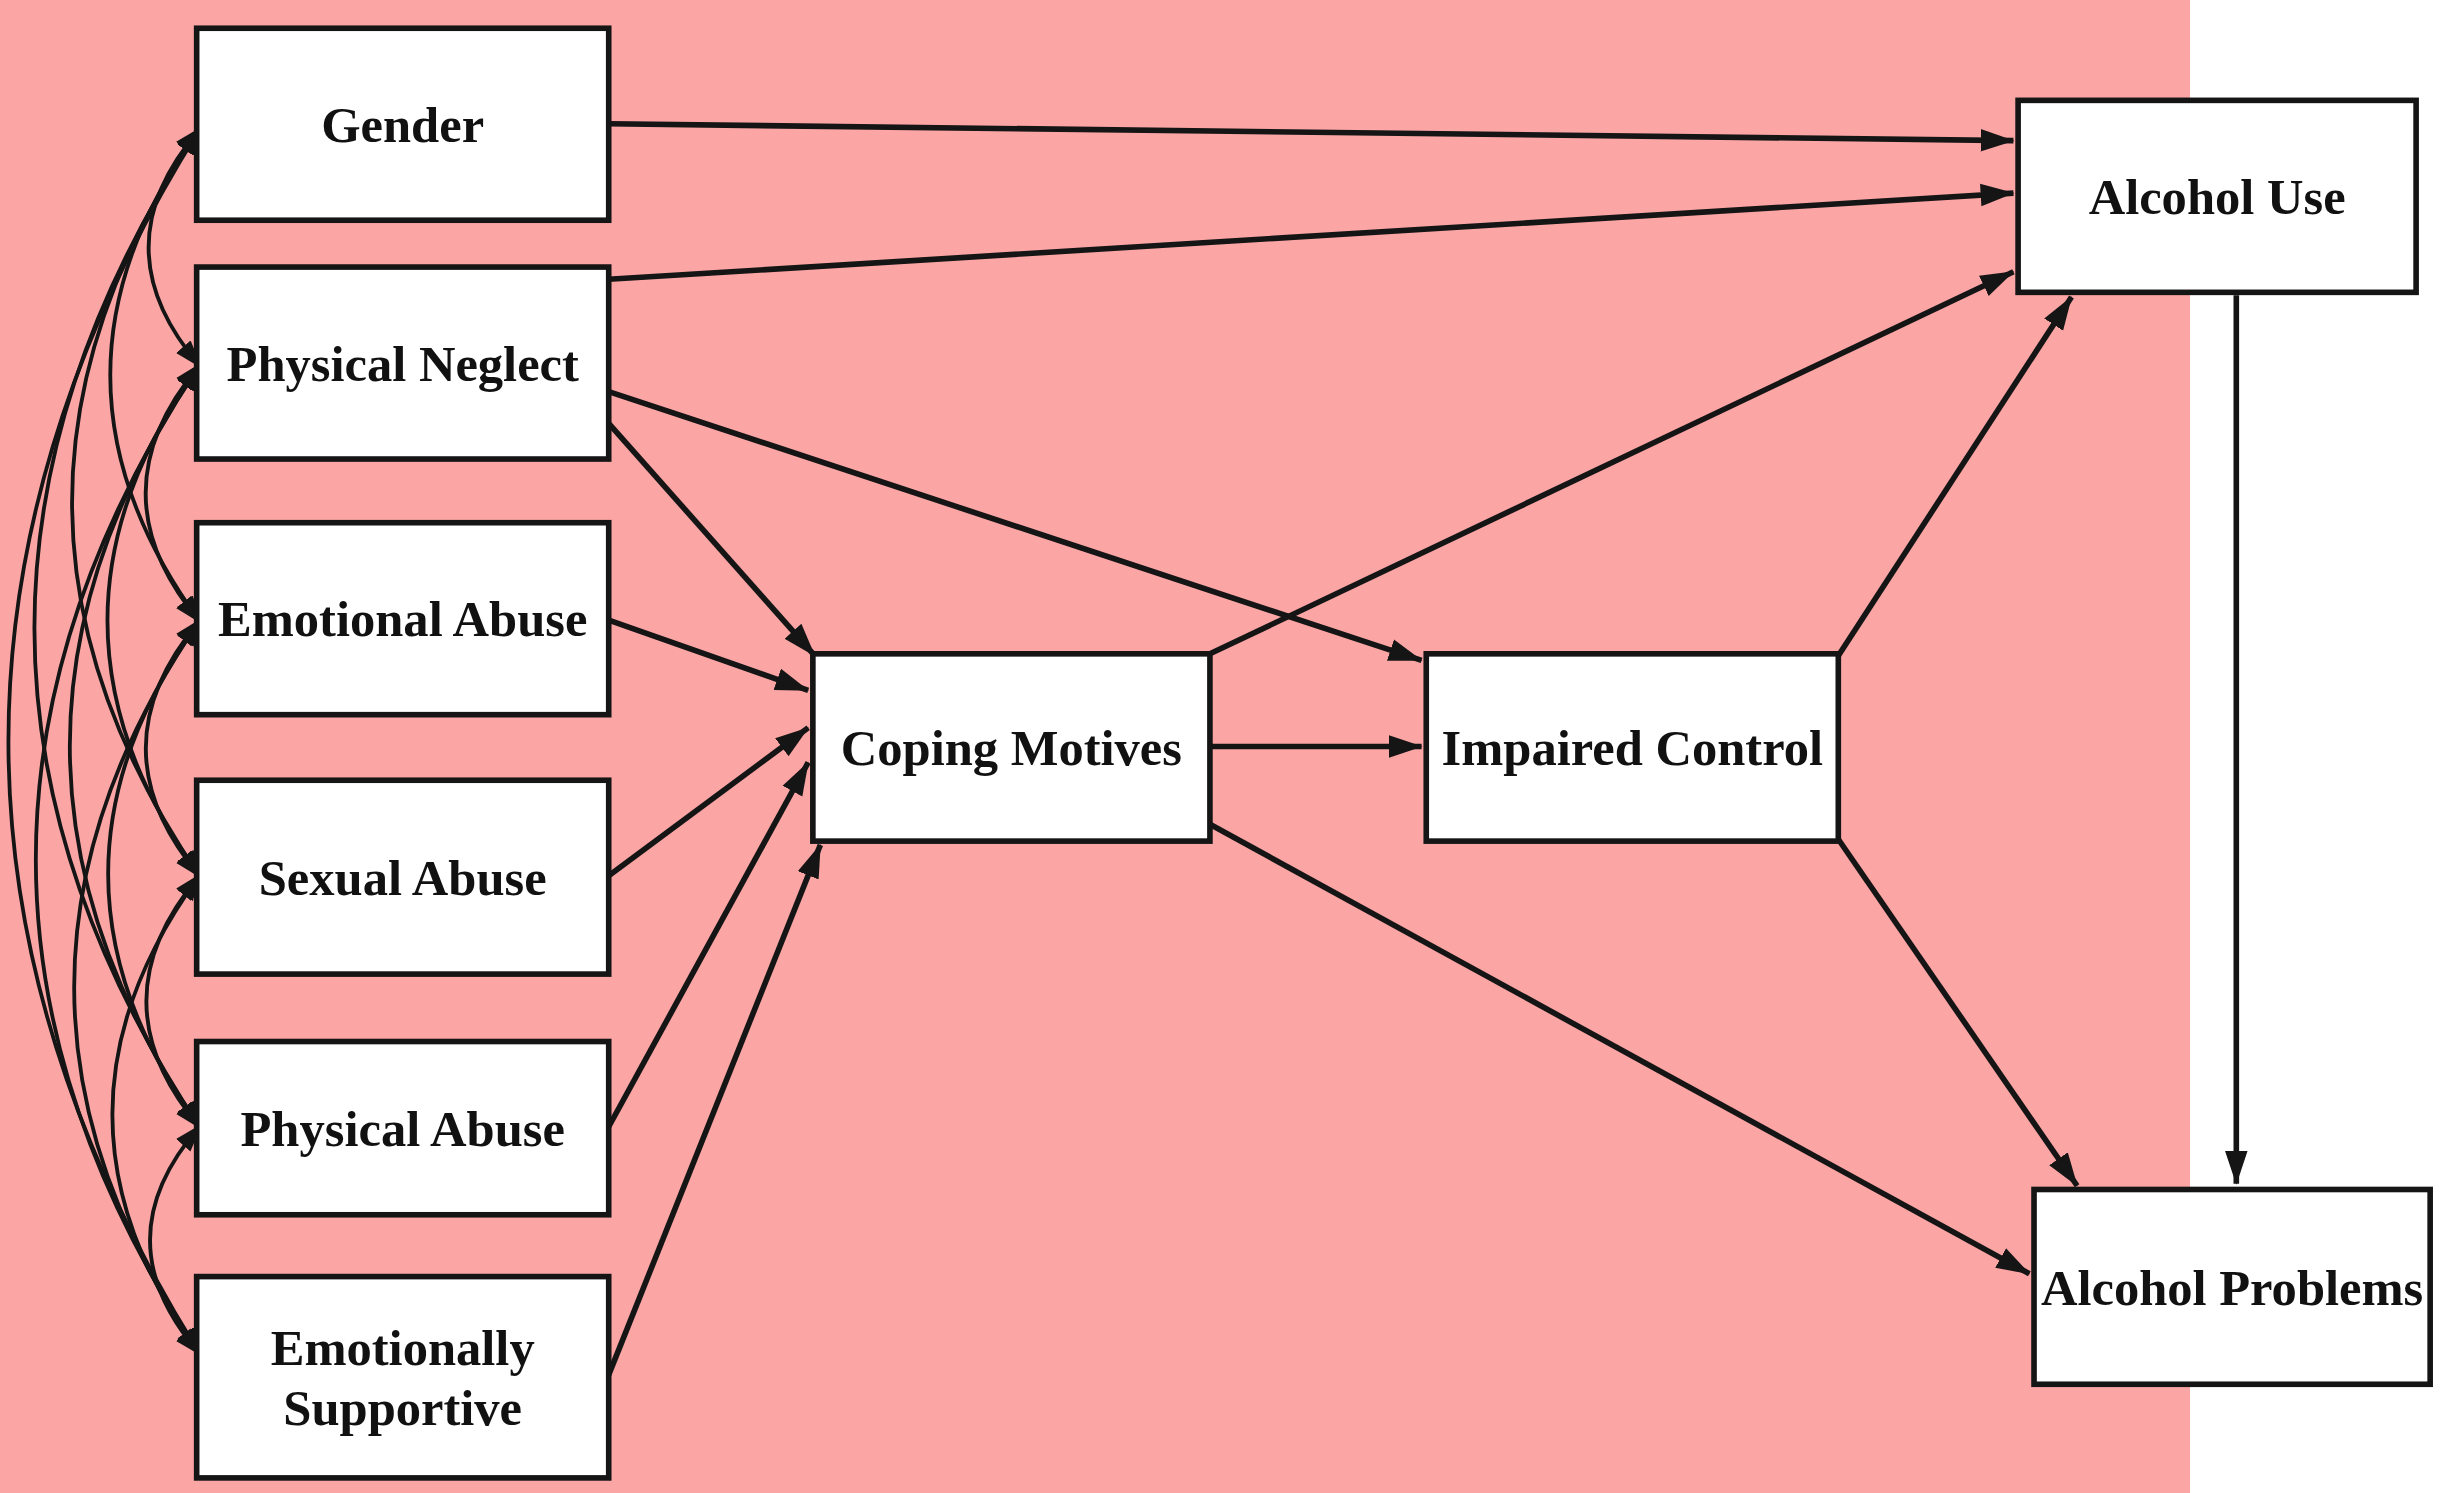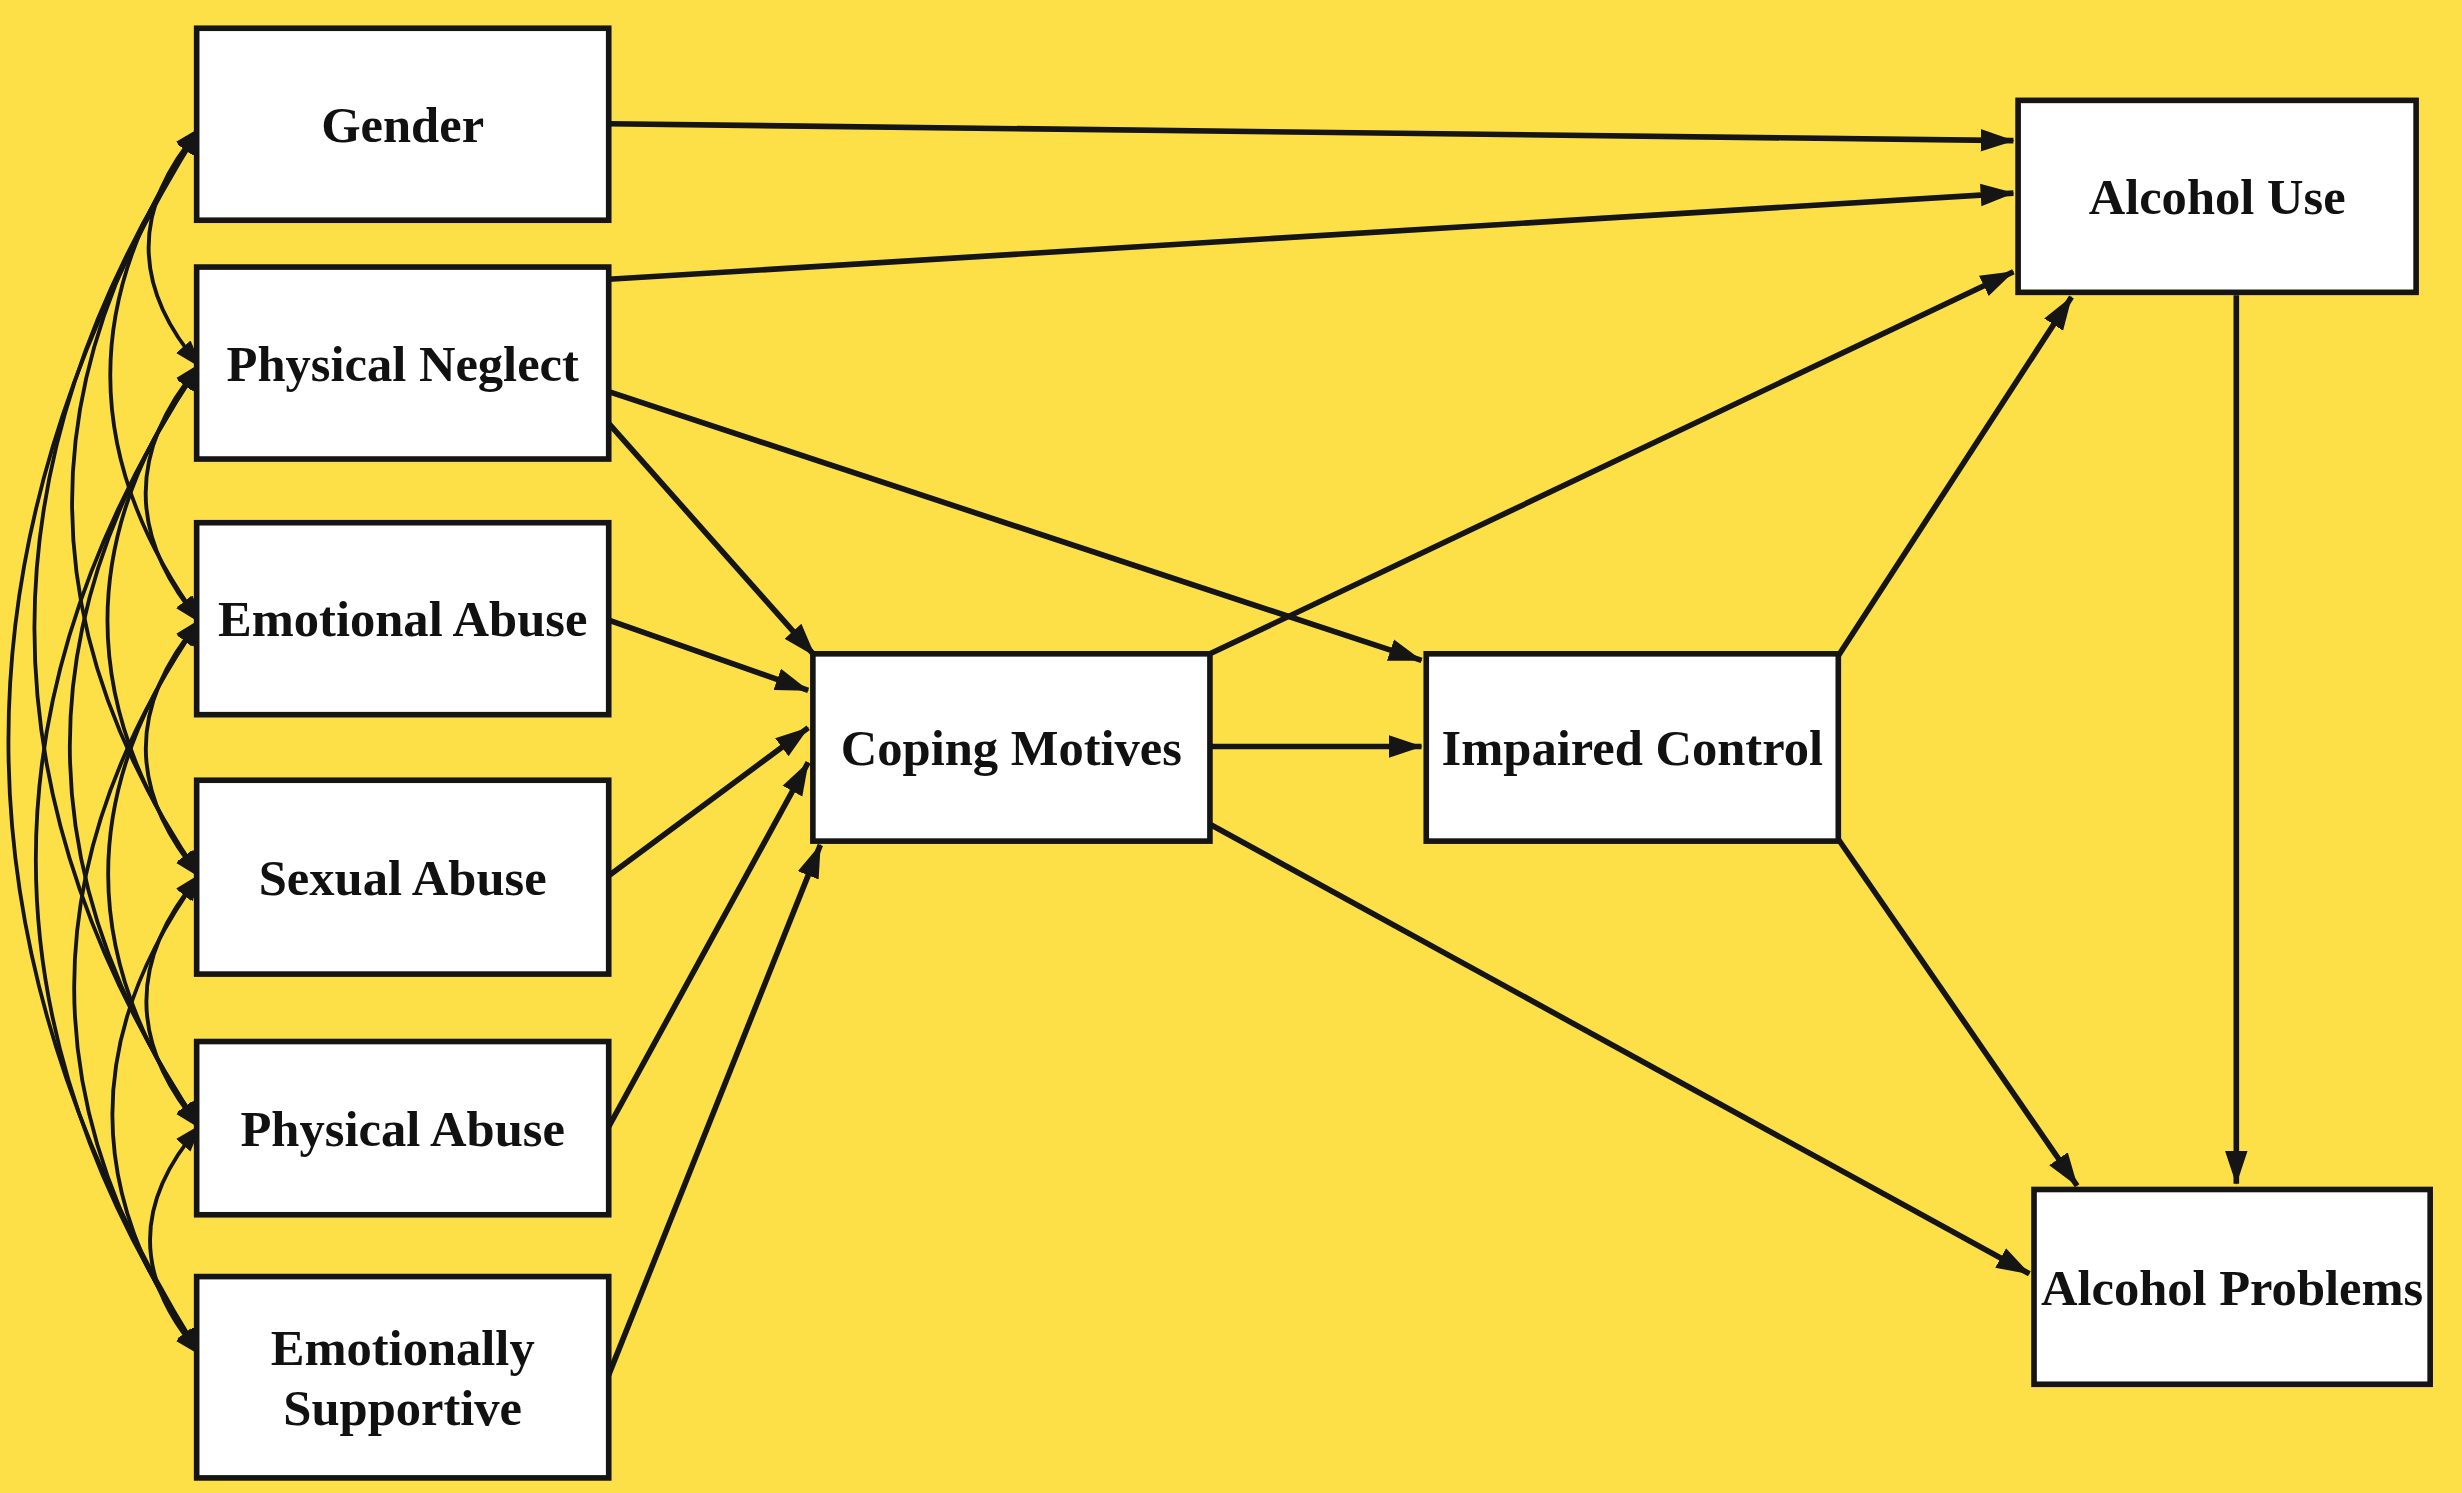--- a/index.html
+++ b/index.html
@@ -5,23 +5,23 @@
   html, body {
     margin: 0;
     padding: 0;
     background: #ffffff;
     width: 2462px;
     height: 1494px;
     overflow: hidden;
   }
   #stage {
     position: relative;
-    width: 2462px;
+    width: 2190px;
     height: 1494px;
-    background: #fde047;
+    background: #fca5a5;
   }
   svg { display: block; }
   .node-rect {
     fill: #ffffff;
     stroke: #151515;
     stroke-width: 6;
   }
   .node-label {
     font-family: "Liberation Serif", "DejaVu Serif", serif;
     font-weight: bold;

